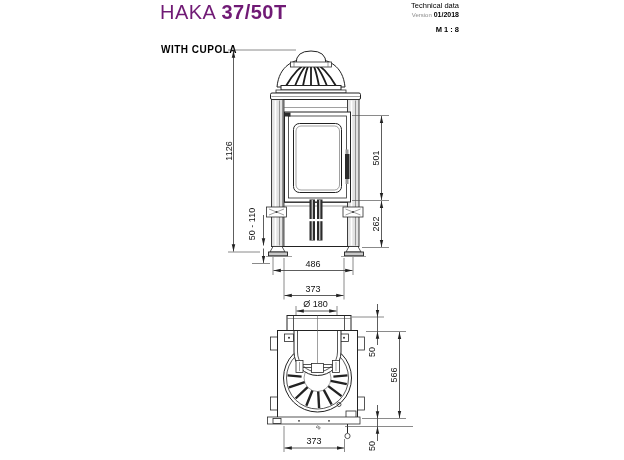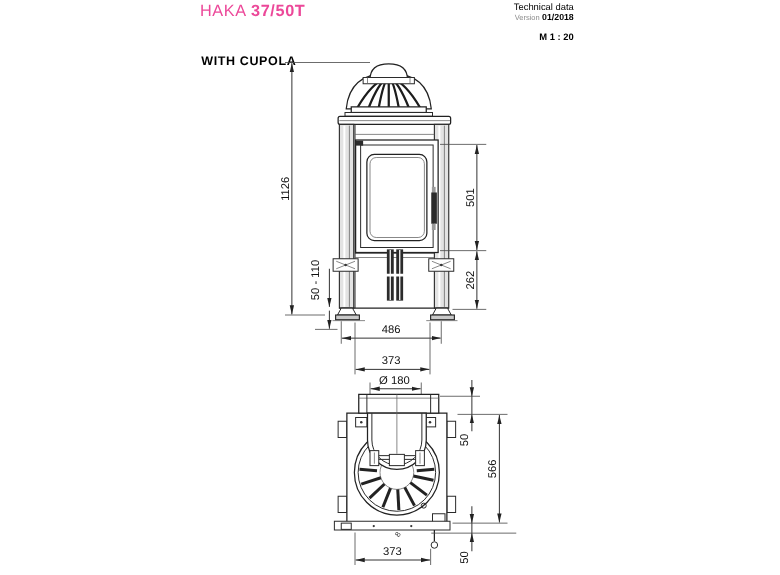--- a/index.html
+++ b/index.html
@@ -1,17 +1,17 @@
 <!DOCTYPE html>
 <html><head>
 <meta charset="utf-8">
 <style>
   html,body{margin:0;padding:0;background:#fff;}
   body{width:624px;height:460px;position:relative;font-family:"Liberation Sans",sans-serif;overflow:hidden;}
-  .hdr-title{position:absolute;left:160px;top:1px;font-size:13px;letter-spacing:.5px;color:#ec4899;white-space:nowrap;}
+  .hdr-title{position:absolute;left:160px;top:1px;font-size:20px;letter-spacing:.5px;color:#701a75;white-space:nowrap;}
   .hdr-title .reg{font-weight:400;}
   .hdr-title .bold{font-weight:700;}
   .hdr-sub{position:absolute;left:161px;top:28px;font-size:10px;font-weight:700;letter-spacing:.5px;color:#000;margin-top:16px;}
   .hdr-right{position:absolute;right:165px;top:1px;text-align:right;color:#000;}
   .hdr-right .tech{font-size:7.5px;font-weight:400;}
   .hdr-right .ver{font-size:7px;margin-top:1px;}
   .hdr-right .ver .lbl{color:#8c8c8c;font-size:6px;font-weight:400;}
   .hdr-right .ver .val{font-weight:700;}
   .hdr-right .scale{font-size:7.5px;font-weight:700;margin-top:7px;}
   svg{position:absolute;left:0;top:0;}
@@ -37,21 +37,21 @@
   <span class="reg">HAKA</span>
   <span class="bold">37/50T</span>
 </div>
 <div class="hdr-sub">WITH CUPOLA</div>
 <div class="hdr-right">
   <div class="tech">Technical data</div>
   <div class="ver">
     <span class="lbl">Version</span>
     <span class="val">01/2018</span>
   </div>
-  <div class="scale">M 1 : 20</div>
+  <div class="scale">M 1 : 8</div>
 </div>
 
 <svg width="624" height="460" viewBox="0 0 624 460">
   <defs>
     <marker id="ar" viewBox="0 0 10 6" refX="9.6" refY="3" markerWidth="9.5" markerHeight="5.7" orient="auto-start-reverse">
       <path d="M0,0.7 L9.6,3 L0,5.3 Z" fill="#222"></path>
     </marker>
   </defs>
 
   <g>

